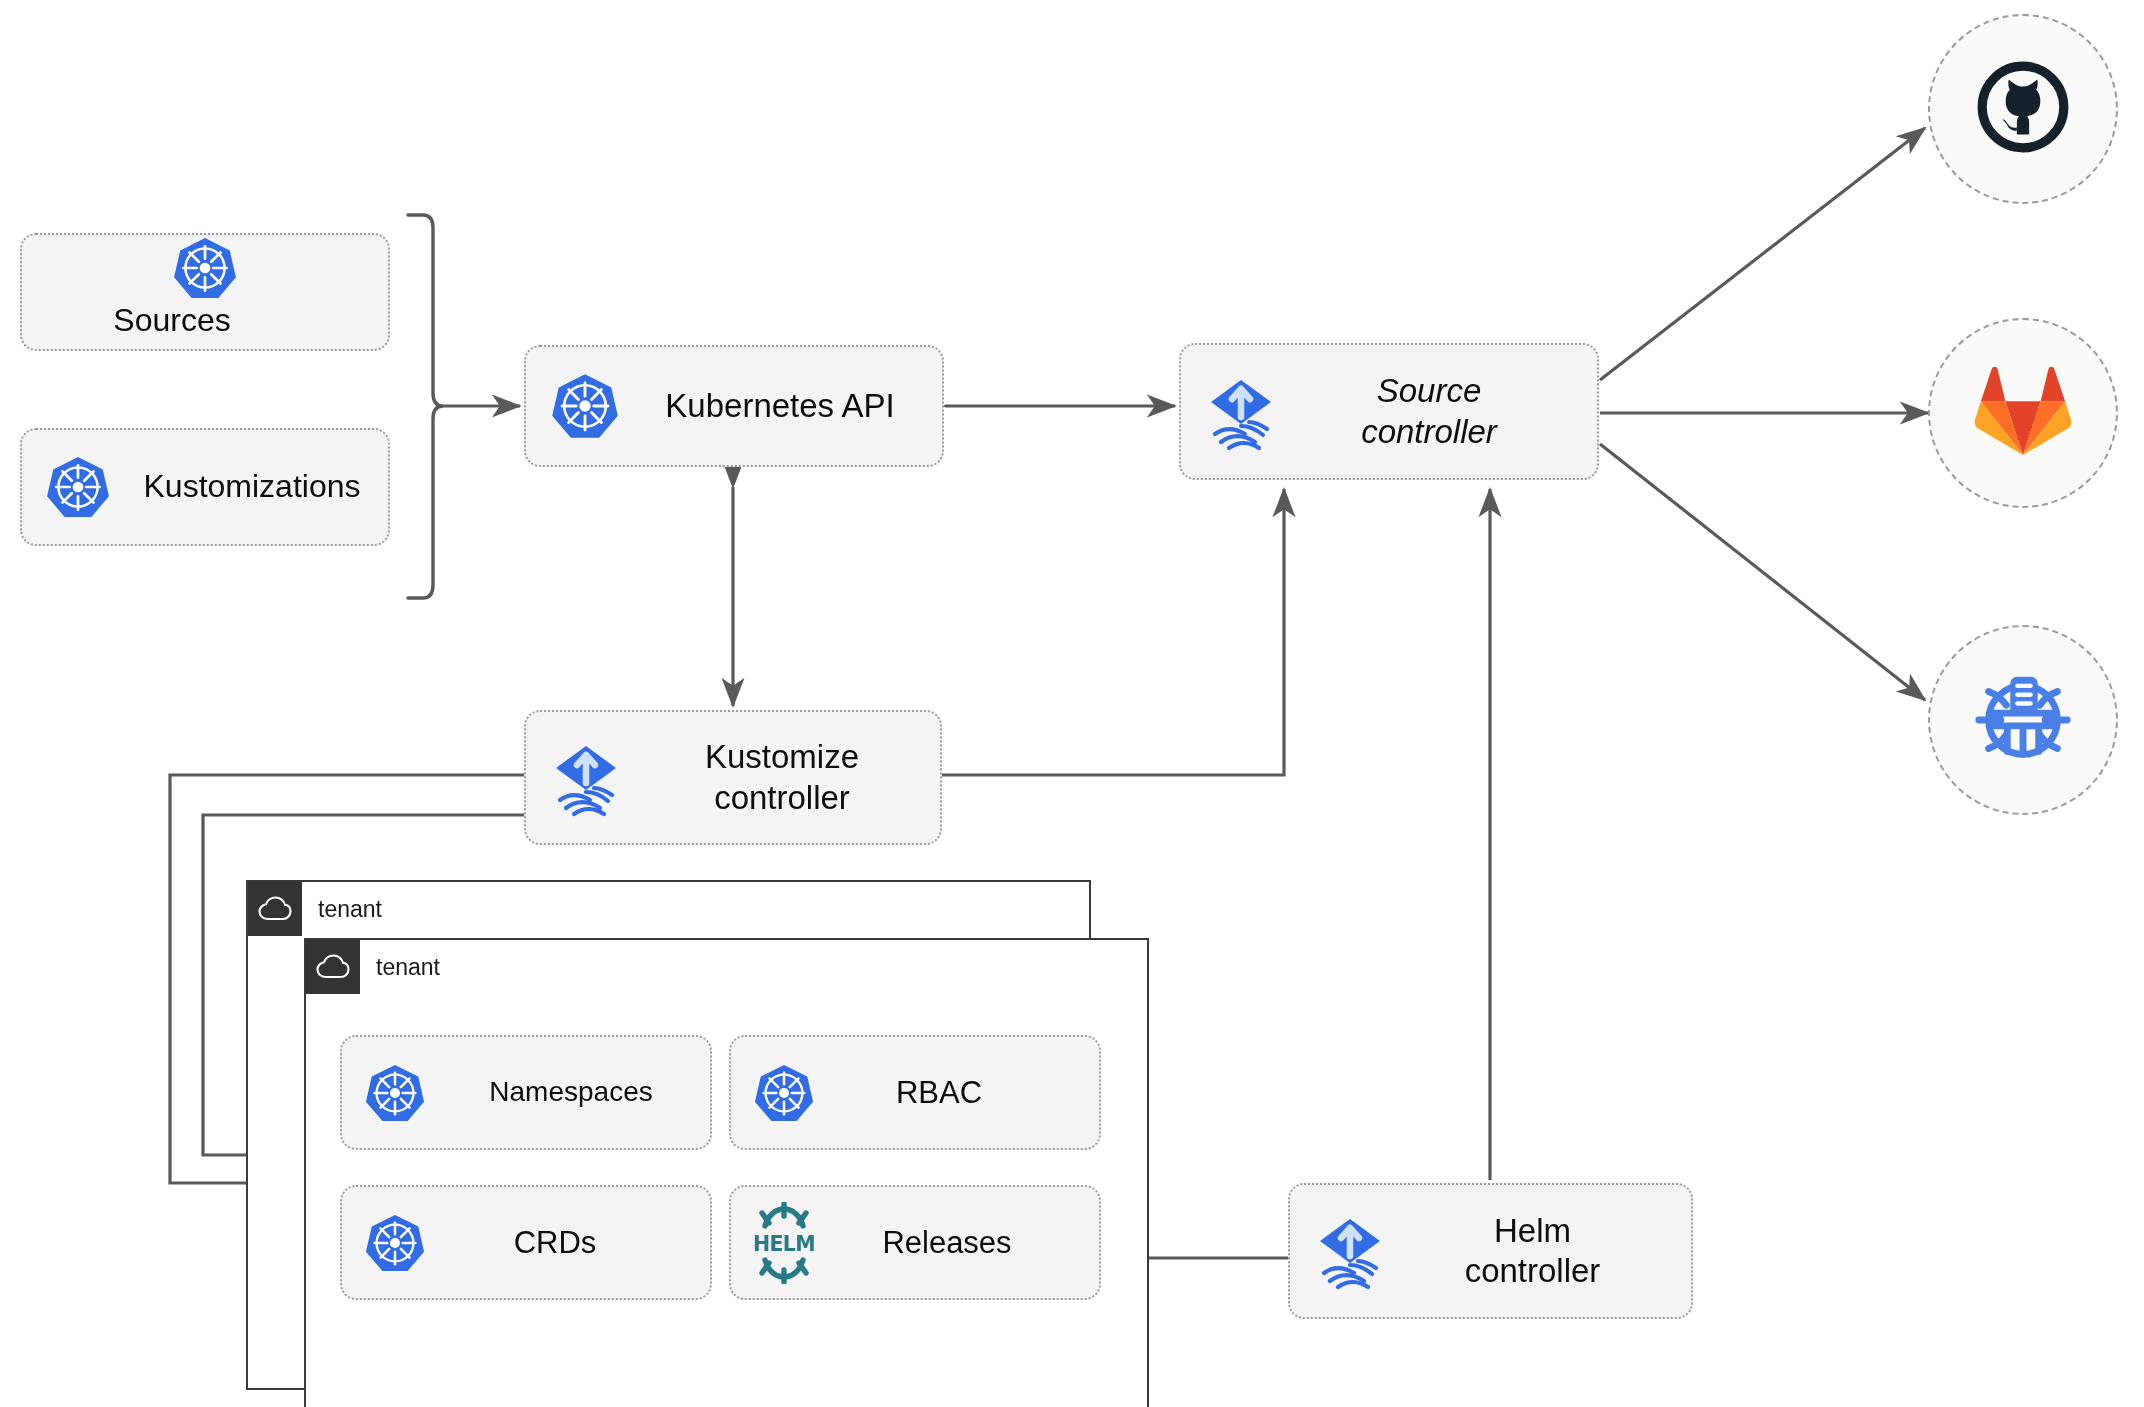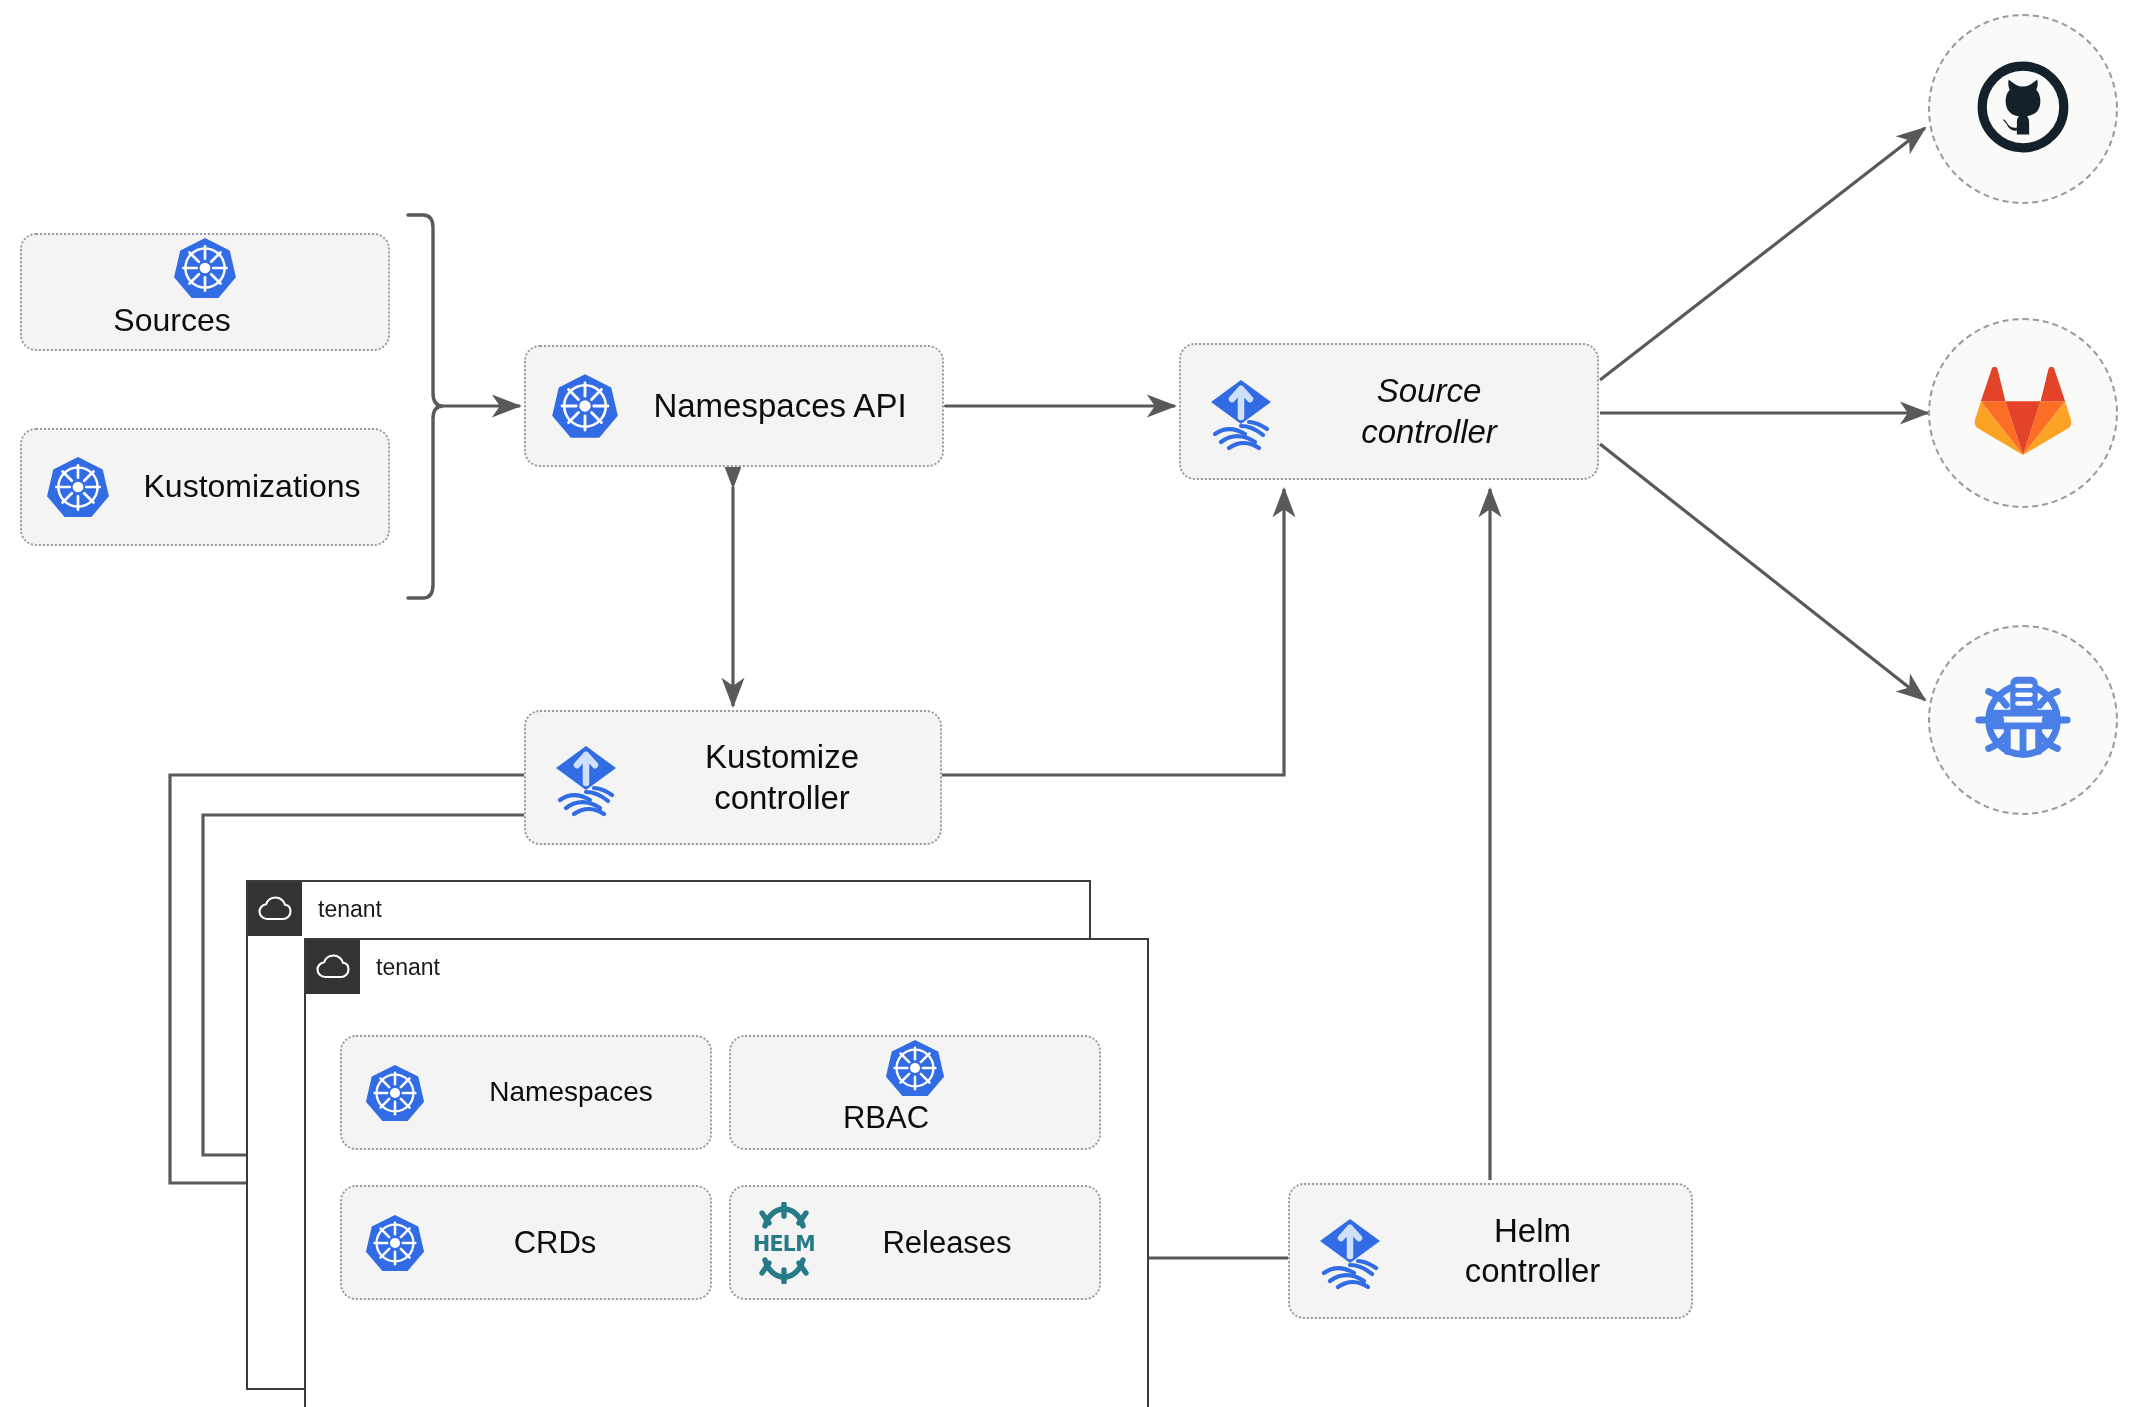--- a/index.html
+++ b/index.html
@@ -197,21 +197,21 @@
               <line x1="40" y1="32" x2="53" y2="32"></line>
             <line x1="17" y1="17" x2="26" y2="26"></line>
               <line x1="38" y1="38" x2="47" y2="47"></line>
             <line x1="47" y1="17" x2="38" y2="26"></line>
               <line x1="26" y1="38" x2="17" y2="47"></line>
           </g>
           <circle cx="32" cy="32" r="19" fill="none" stroke="#ffffff" stroke-width="2.4"></circle>
         </g>
       </svg>
     </div>
-    <div class="lbl" style="font-size:33px;padding-right:26px;">Namespaces API</div>
+    <div class="lbl" style="font-size:33px;padding-right:26px;">Kubernetes API</div>
   </div>
 
   <div class="node" style="left:1179px;top:343px;width:420px;height:137px;">
     <div class="ico" style="width:120px;">
       <svg width="80" height="80" viewBox="0 0 80 80">
         <polygon points="40,8 70,30 40,52 10,30" fill="#326CE5"></polygon>
         <path d="M40,45 L40,17 M40,17 L31,27 M40,17 L49,27" stroke="#cfe0fb" stroke-width="6.5" fill="none" stroke-linecap="round" stroke-linejoin="round"></path>
         <g stroke="#326CE5" stroke-width="4.2" fill="none" stroke-linecap="round">
           <path d="M14,62 C24,55 34,56 44,62"></path>
           <path d="M20,70 C31,62 43,63 54,70"></path>
@@ -277,21 +277,21 @@
             <line x1="47" y1="17" x2="38" y2="26"></line>
               <line x1="26" y1="38" x2="17" y2="47"></line>
           </g>
           <circle cx="32" cy="32" r="19" fill="none" stroke="#ffffff" stroke-width="2.4"></circle>
         </g>
       </svg>
     </div>
     <div class="lbl" style="font-size:28px;padding-right:16px;">Namespaces</div>
   </div>
 
-  <div class="node" style="left:729px;top:1035px;width:372px;height:115px;z-index:7;flex-direction:column;">
+  <div class="node" style="left:729px;top:1035px;width:372px;height:115px;z-index:7;">
     <div class="ico" style="width:106px;">
       <svg width="62" height="62" viewBox="0 0 64 64">
         <polygon points="32,3 56,15 62,41 45,61 19,61 2,41 8,15" fill="#326CE5"></polygon>
         <g fill="#ffffff">
           <circle cx="32" cy="32" r="5.2"></circle>
           <g stroke="#ffffff" stroke-width="2.6" stroke-linecap="round">
             <line x1="32" y1="11" x2="32" y2="23"></line>
               <line x1="32" y1="41" x2="32" y2="54"></line>
             <line x1="11" y1="32" x2="24" y2="32"></line>
               <line x1="40" y1="32" x2="53" y2="32"></line>

